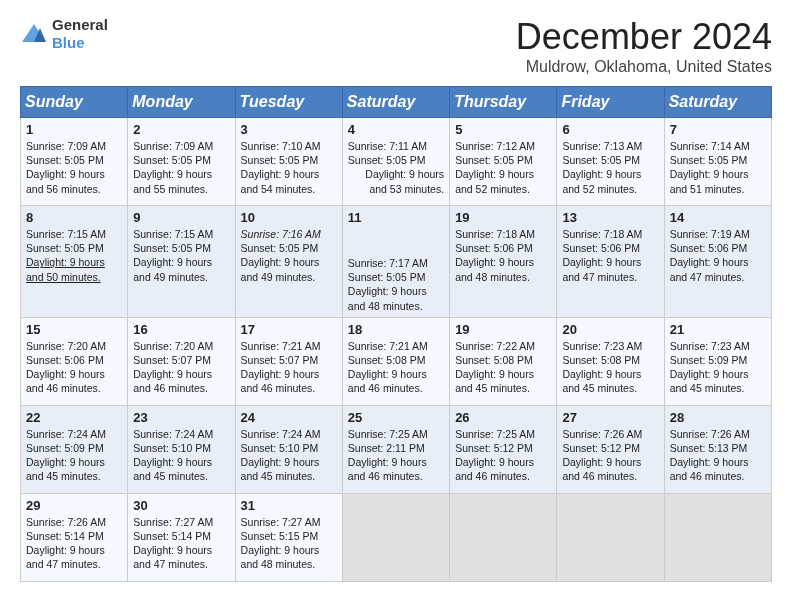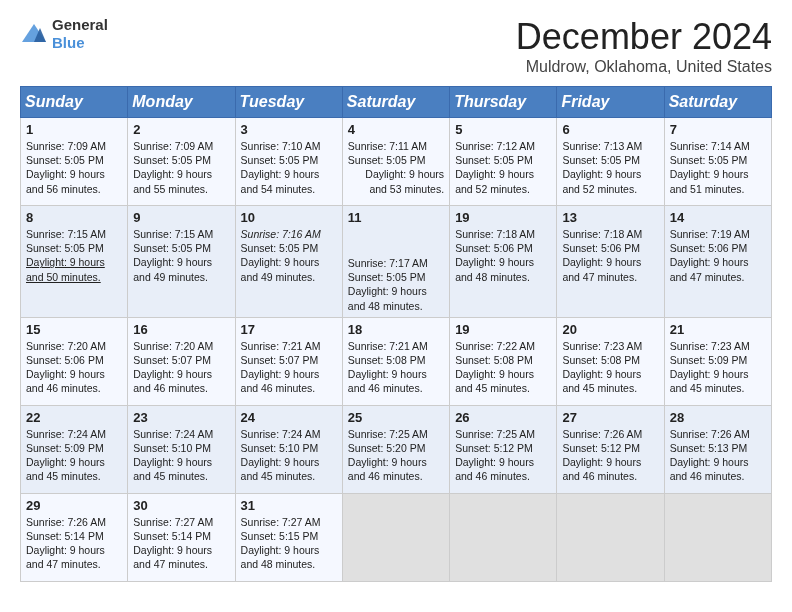--- a/index.html
+++ b/index.html
@@ -267,21 +267,21 @@
         </td>
         <td>
           <span class="day-num">24</span>
           <div style="line-height: 1.35;">Sunrise: 7:24 AM</div>
           <div style="line-height: 1.35;">Sunset: 5:10 PM</div>
           <div style="line-height: 1.35; font-weight: normal;">Daylight: 9 hours and 45 minutes.</div>
         </td>
         <td>
           <span class="day-num">25</span>
           <div style="line-height: 1.35;">Sunrise: 7:25 AM</div>
-          <div style="line-height: 1.35;">Sunset: 5:20 PM</div>
+          <div style="line-height: 1.35;">Sunset: 2:11 PM</div>
           <div style="line-height: 1.35; font-weight: normal;">Daylight: 9 hours and 46 minutes.</div>
         </td>
         <td>
           <span class="day-num">26</span>
           <div style="line-height: 1.35;">Sunrise: 7:25 AM</div>
           <div style="line-height: 1.35;">Sunset: 5:12 PM</div>
           <div style="line-height: 1.35; font-weight: normal;">Daylight: 9 hours and 46 minutes.</div>
         </td>
         <td>
           <span class="day-num">27</span>

